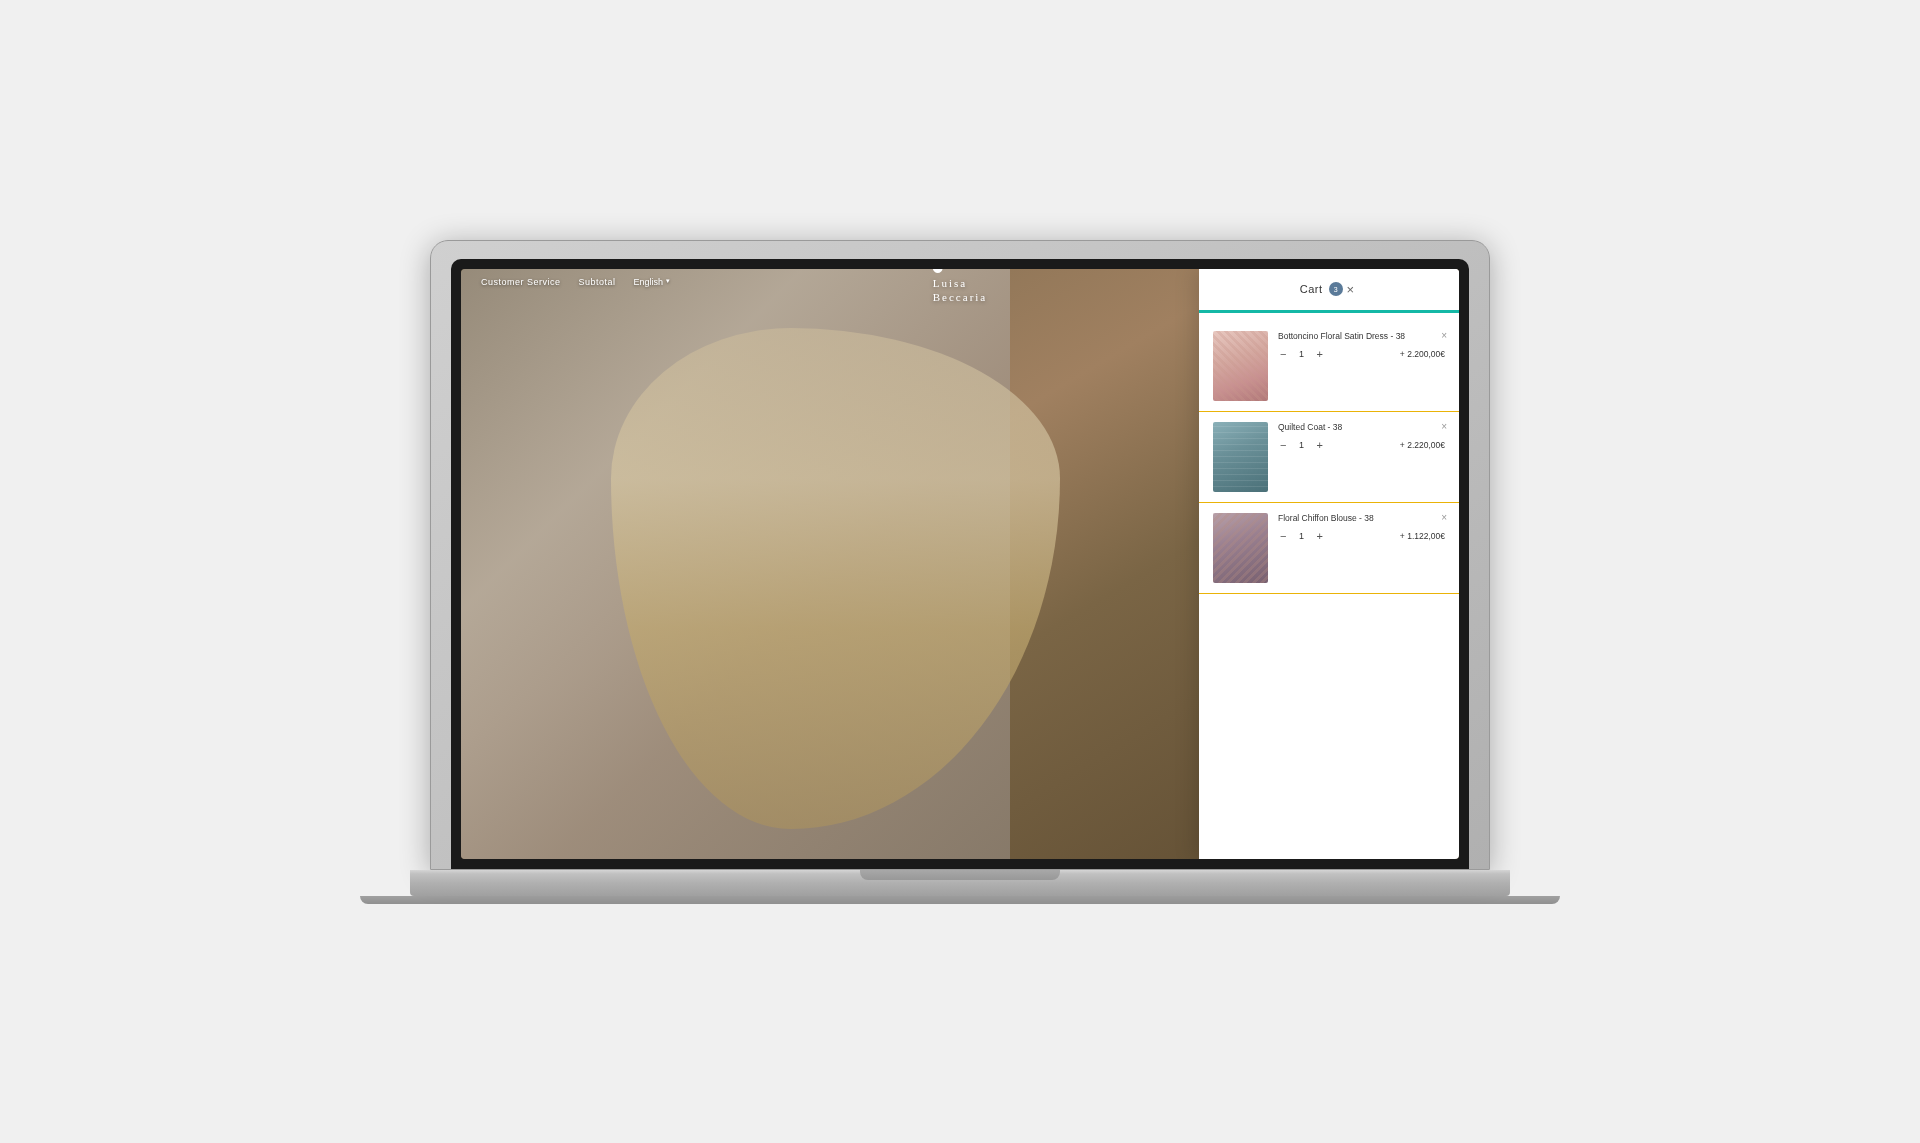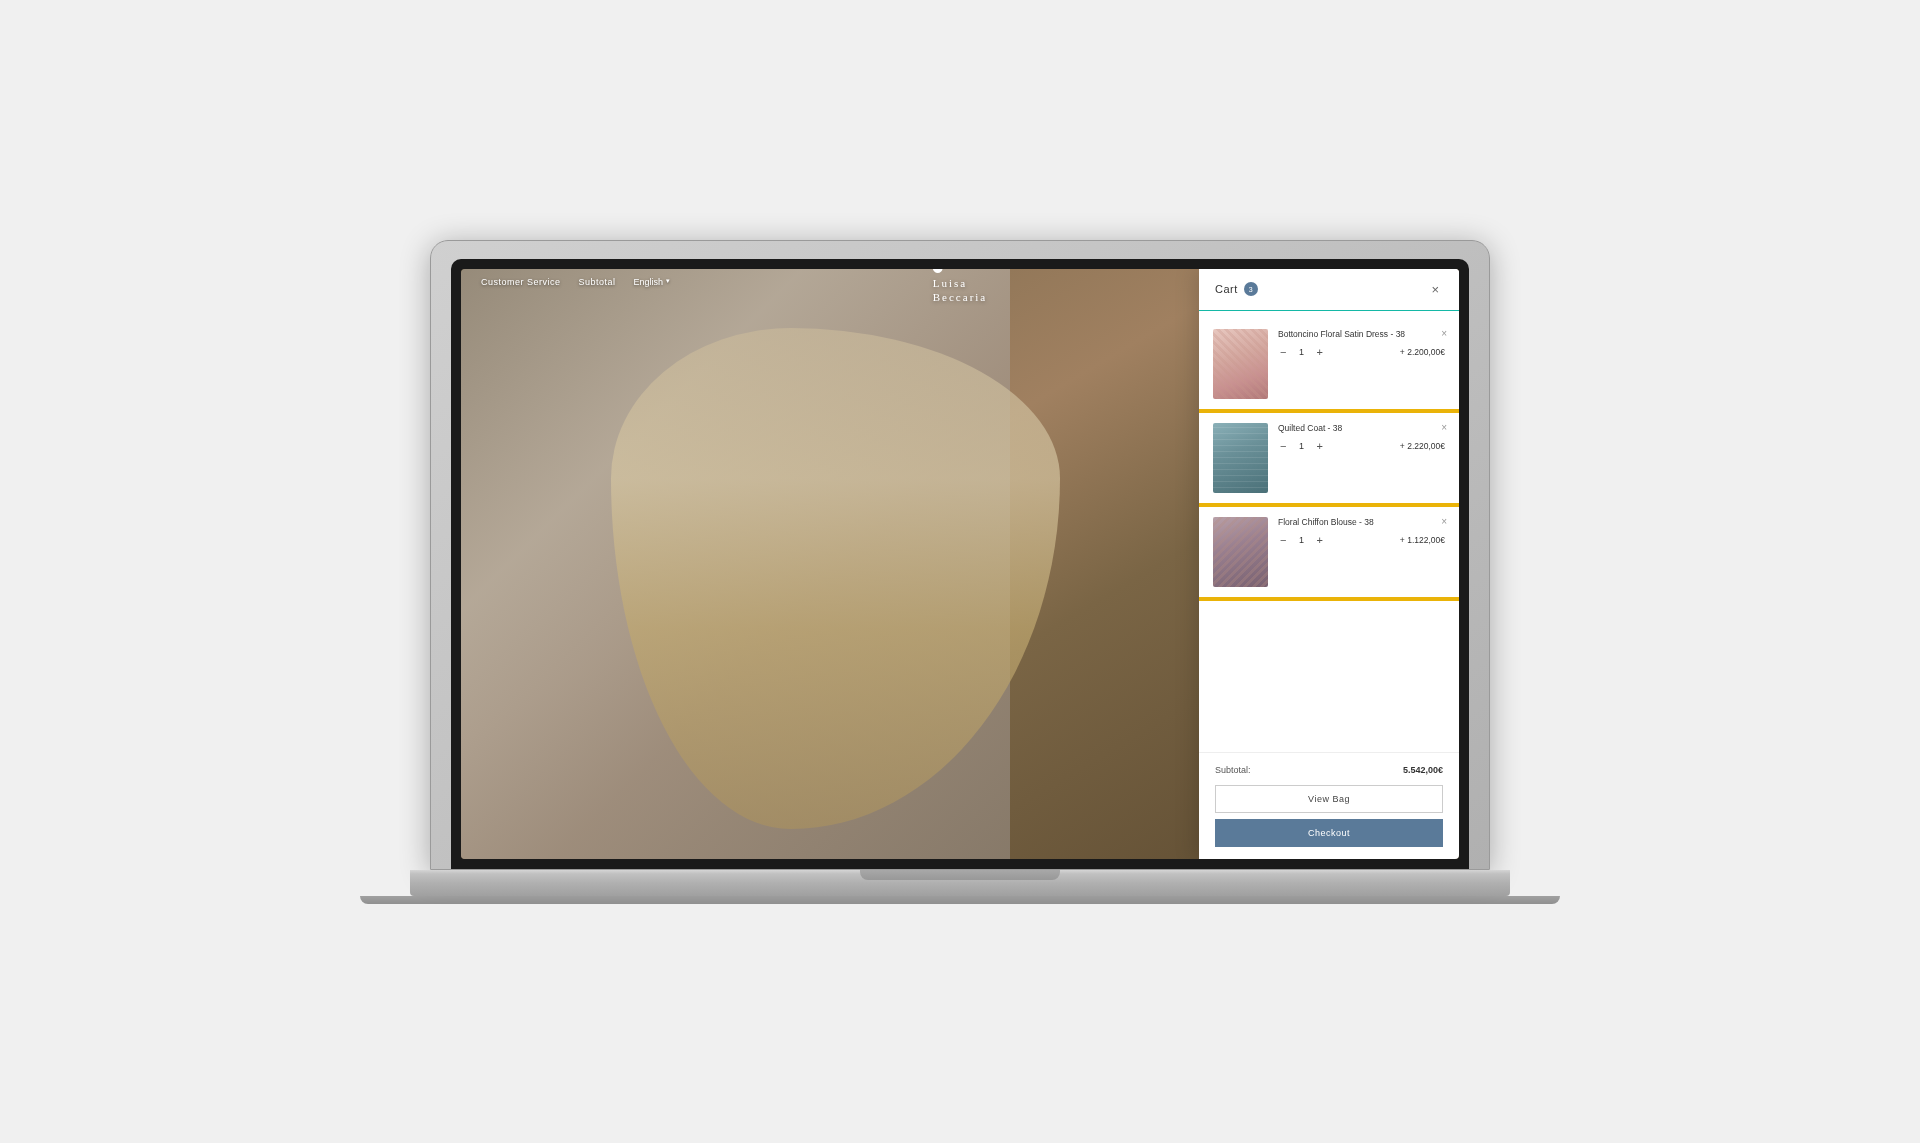--- a/index.html
+++ b/index.html
@@ -193,23 +193,23 @@
       box-shadow: -4px 0 20px rgba(0,0,0,0.15);
       z-index: 100;
       display: flex;
       flex-direction: column;
       overflow-y: auto;
     }
 
     .cart-header {
       display: flex;
       align-items: center;
-      justify-content: space-between;
+      justify-content: center;
       padding: 12px 16px;
-      border-bottom: 1px solid #14b8a6;
+      border-bottom: 3px solid #14b8a6;
       position: sticky;
       top: 0;
       background: #fff;
       z-index: 5;
     }
 
     .cart-title-area {
       display: flex;
       align-items: center;
       gap: 6px;
@@ -248,21 +248,21 @@
     .cart-items {
       flex: 1;
       padding: 8px 0;
       overflow-y: auto;
     }
 
     .cart-item {
       display: flex;
       padding: 10px 14px;
       gap: 10px;
-      border-bottom: 4px solid #eab308;
+      border-bottom: 1px solid #eab308;
       position: relative;
     }
 
     .cart-item-img {
       width: 55px;
       height: 70px;
       flex-shrink: 0;
       border-radius: 2px;
       overflow: hidden;
       position: relative;
@@ -565,28 +565,20 @@
                     <span class="qty-value">1</span>
                     <button class="qty-btn">+</button>
                   </div>
                   <span class="cart-item-price">+ 1.122,00€</span>
                 </div>
               </div>
               <button class="cart-item-remove">×</button>
             </div>
           </div>
 
-          <div class="cart-footer">
-            <div class="subtotal-row">
-              <span class="subtotal-label">Subtotal:</span>
-              <span class="subtotal-value">5.542,00€</span>
-            </div>
-            <button class="btn-view-bag">View Bag</button>
-            <button class="btn-checkout">Checkout</button>
-          </div>
         </div>
       </div>
     </div>
   </div>
   <div class="laptop-base">
     <div class="laptop-notch"></div>
   </div>
   <div class="laptop-feet"></div>
 </div>
 

